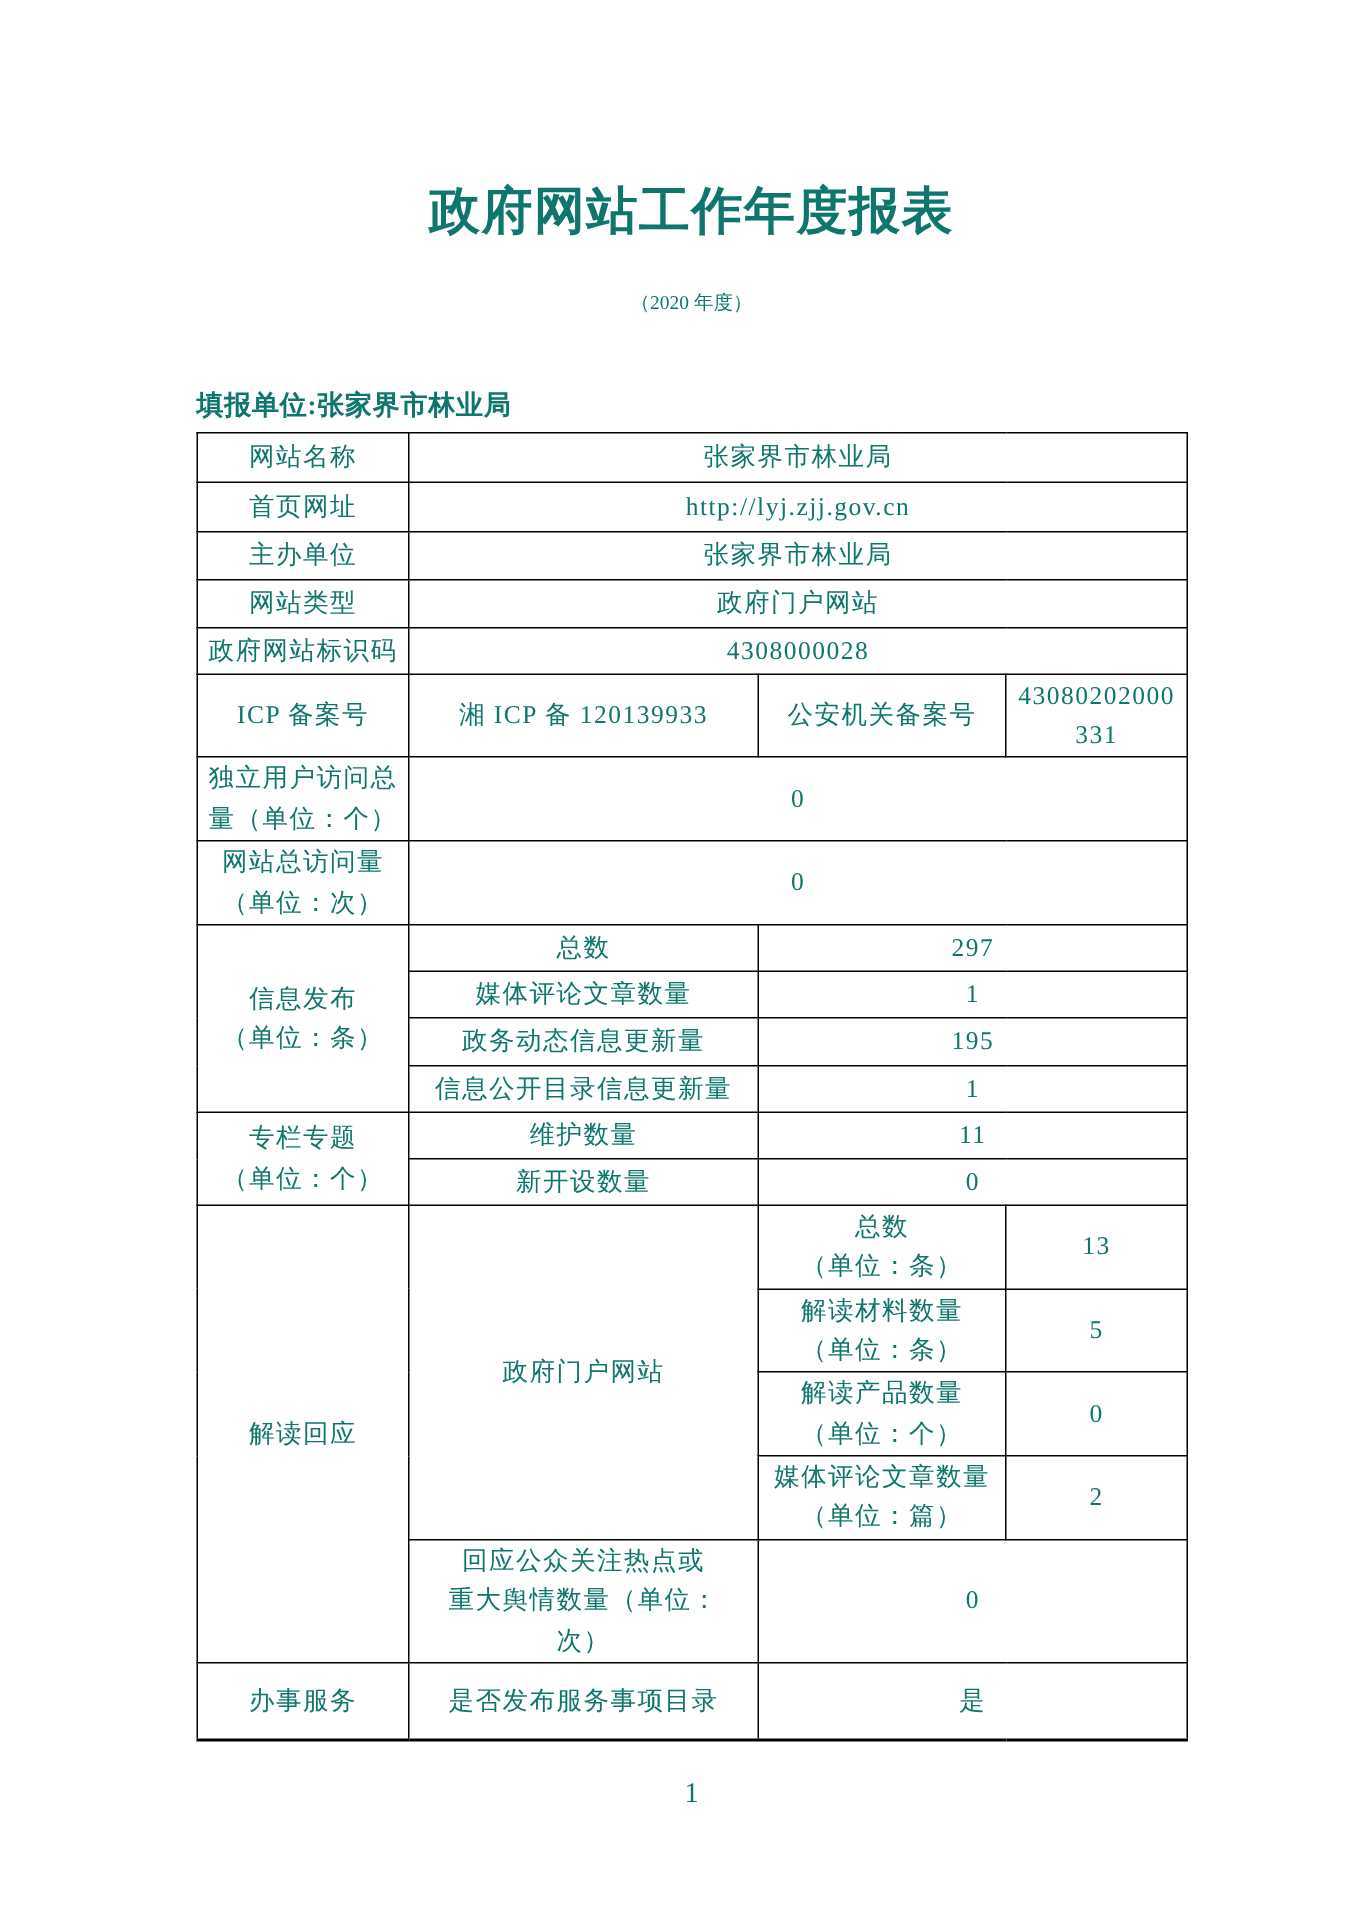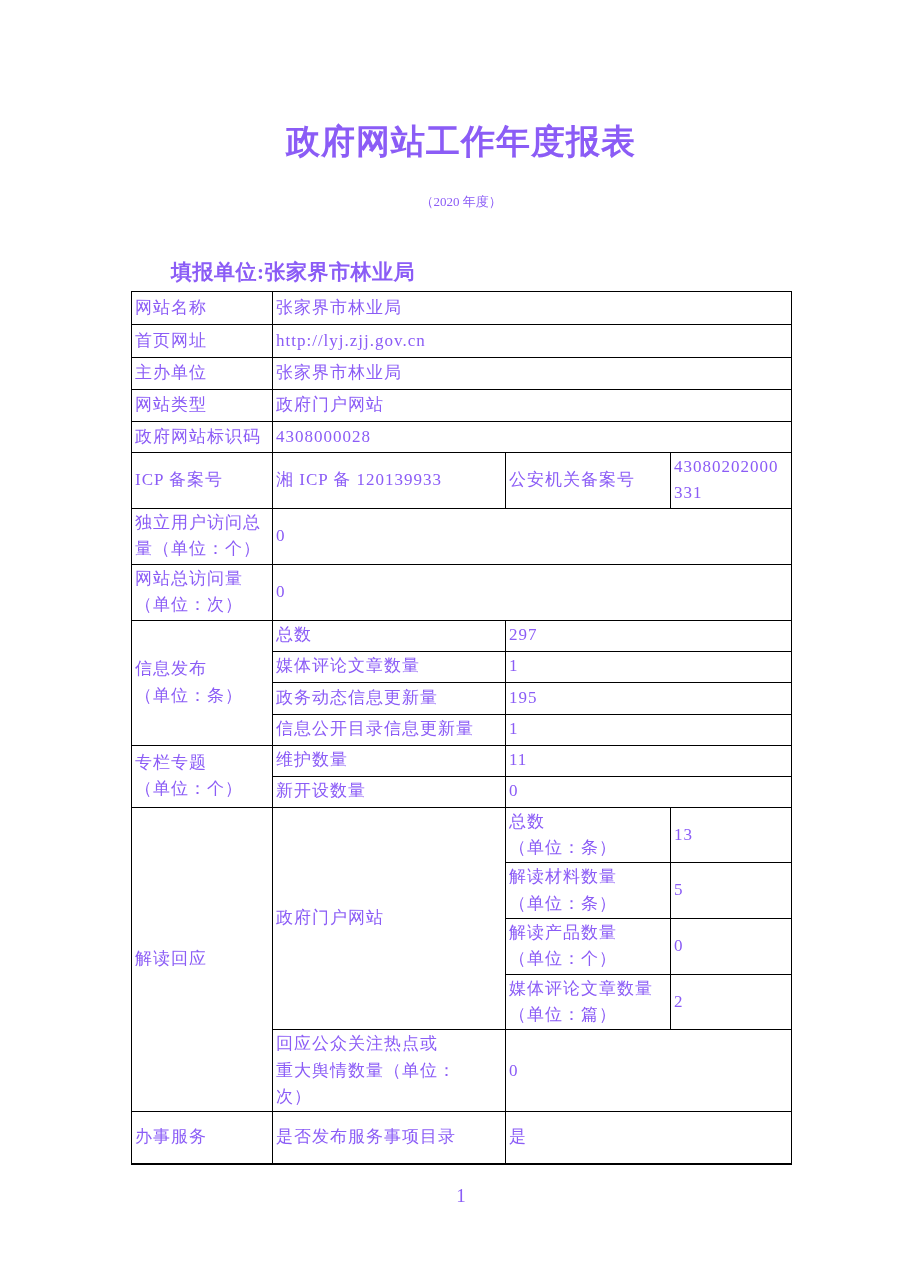--- a/index.html
+++ b/index.html
@@ -1,21 +1,21 @@
 <!DOCTYPE html>
 <html><head>
 <meta charset="utf-8">
 <style>
   * { margin:0; padding:0; box-sizing:border-box; }
   html,body { background:#fff; }
   .page {
     position:relative;
     width:900px; height:1273px;
     background:#ffffff;
-    color:#8b5cf6;
+    color:#0f766e;
     font-family:"Liberation Serif","DejaVu Serif",serif;
     overflow:hidden;
   }
   .content { width:660px; margin-left:131px; }
   .title {
     padding-top:124px;
     font-family:"DejaVu Sans","Liberation Sans",sans-serif;
     font-weight:bold;
     font-size:34px;
     line-height:1;
@@ -25,35 +25,35 @@
   }
   .subtitle {
     margin-top:37px;
     font-size:13px;
     line-height:1;
     text-align:center;
     white-space:pre-line;
   }
   .filing {
     margin-top:52px;
-    font-size:21px;
+    font-size:18px;
     font-weight:bold;
     line-height:1.15;
     letter-spacing:0.5px;
     white-space:pre-line;
-    margin-left:40px;
   }
   table.report {
     margin-top:7px;
     width:660px;
     table-layout:fixed;
     border-collapse:collapse;
   }
   table.report td {
     border:1px solid #000;
+    text-align:center;
     vertical-align:middle;
     font-size:17px;
     line-height:1.55;
     letter-spacing:1px;
     padding:1px 3px;
     white-space:pre-line;
     overflow:hidden;
   }
   table.report tr.cut td { border-bottom-width:2px; }
   td.va-top    { vertical-align:top;    padding-top:6px; }

